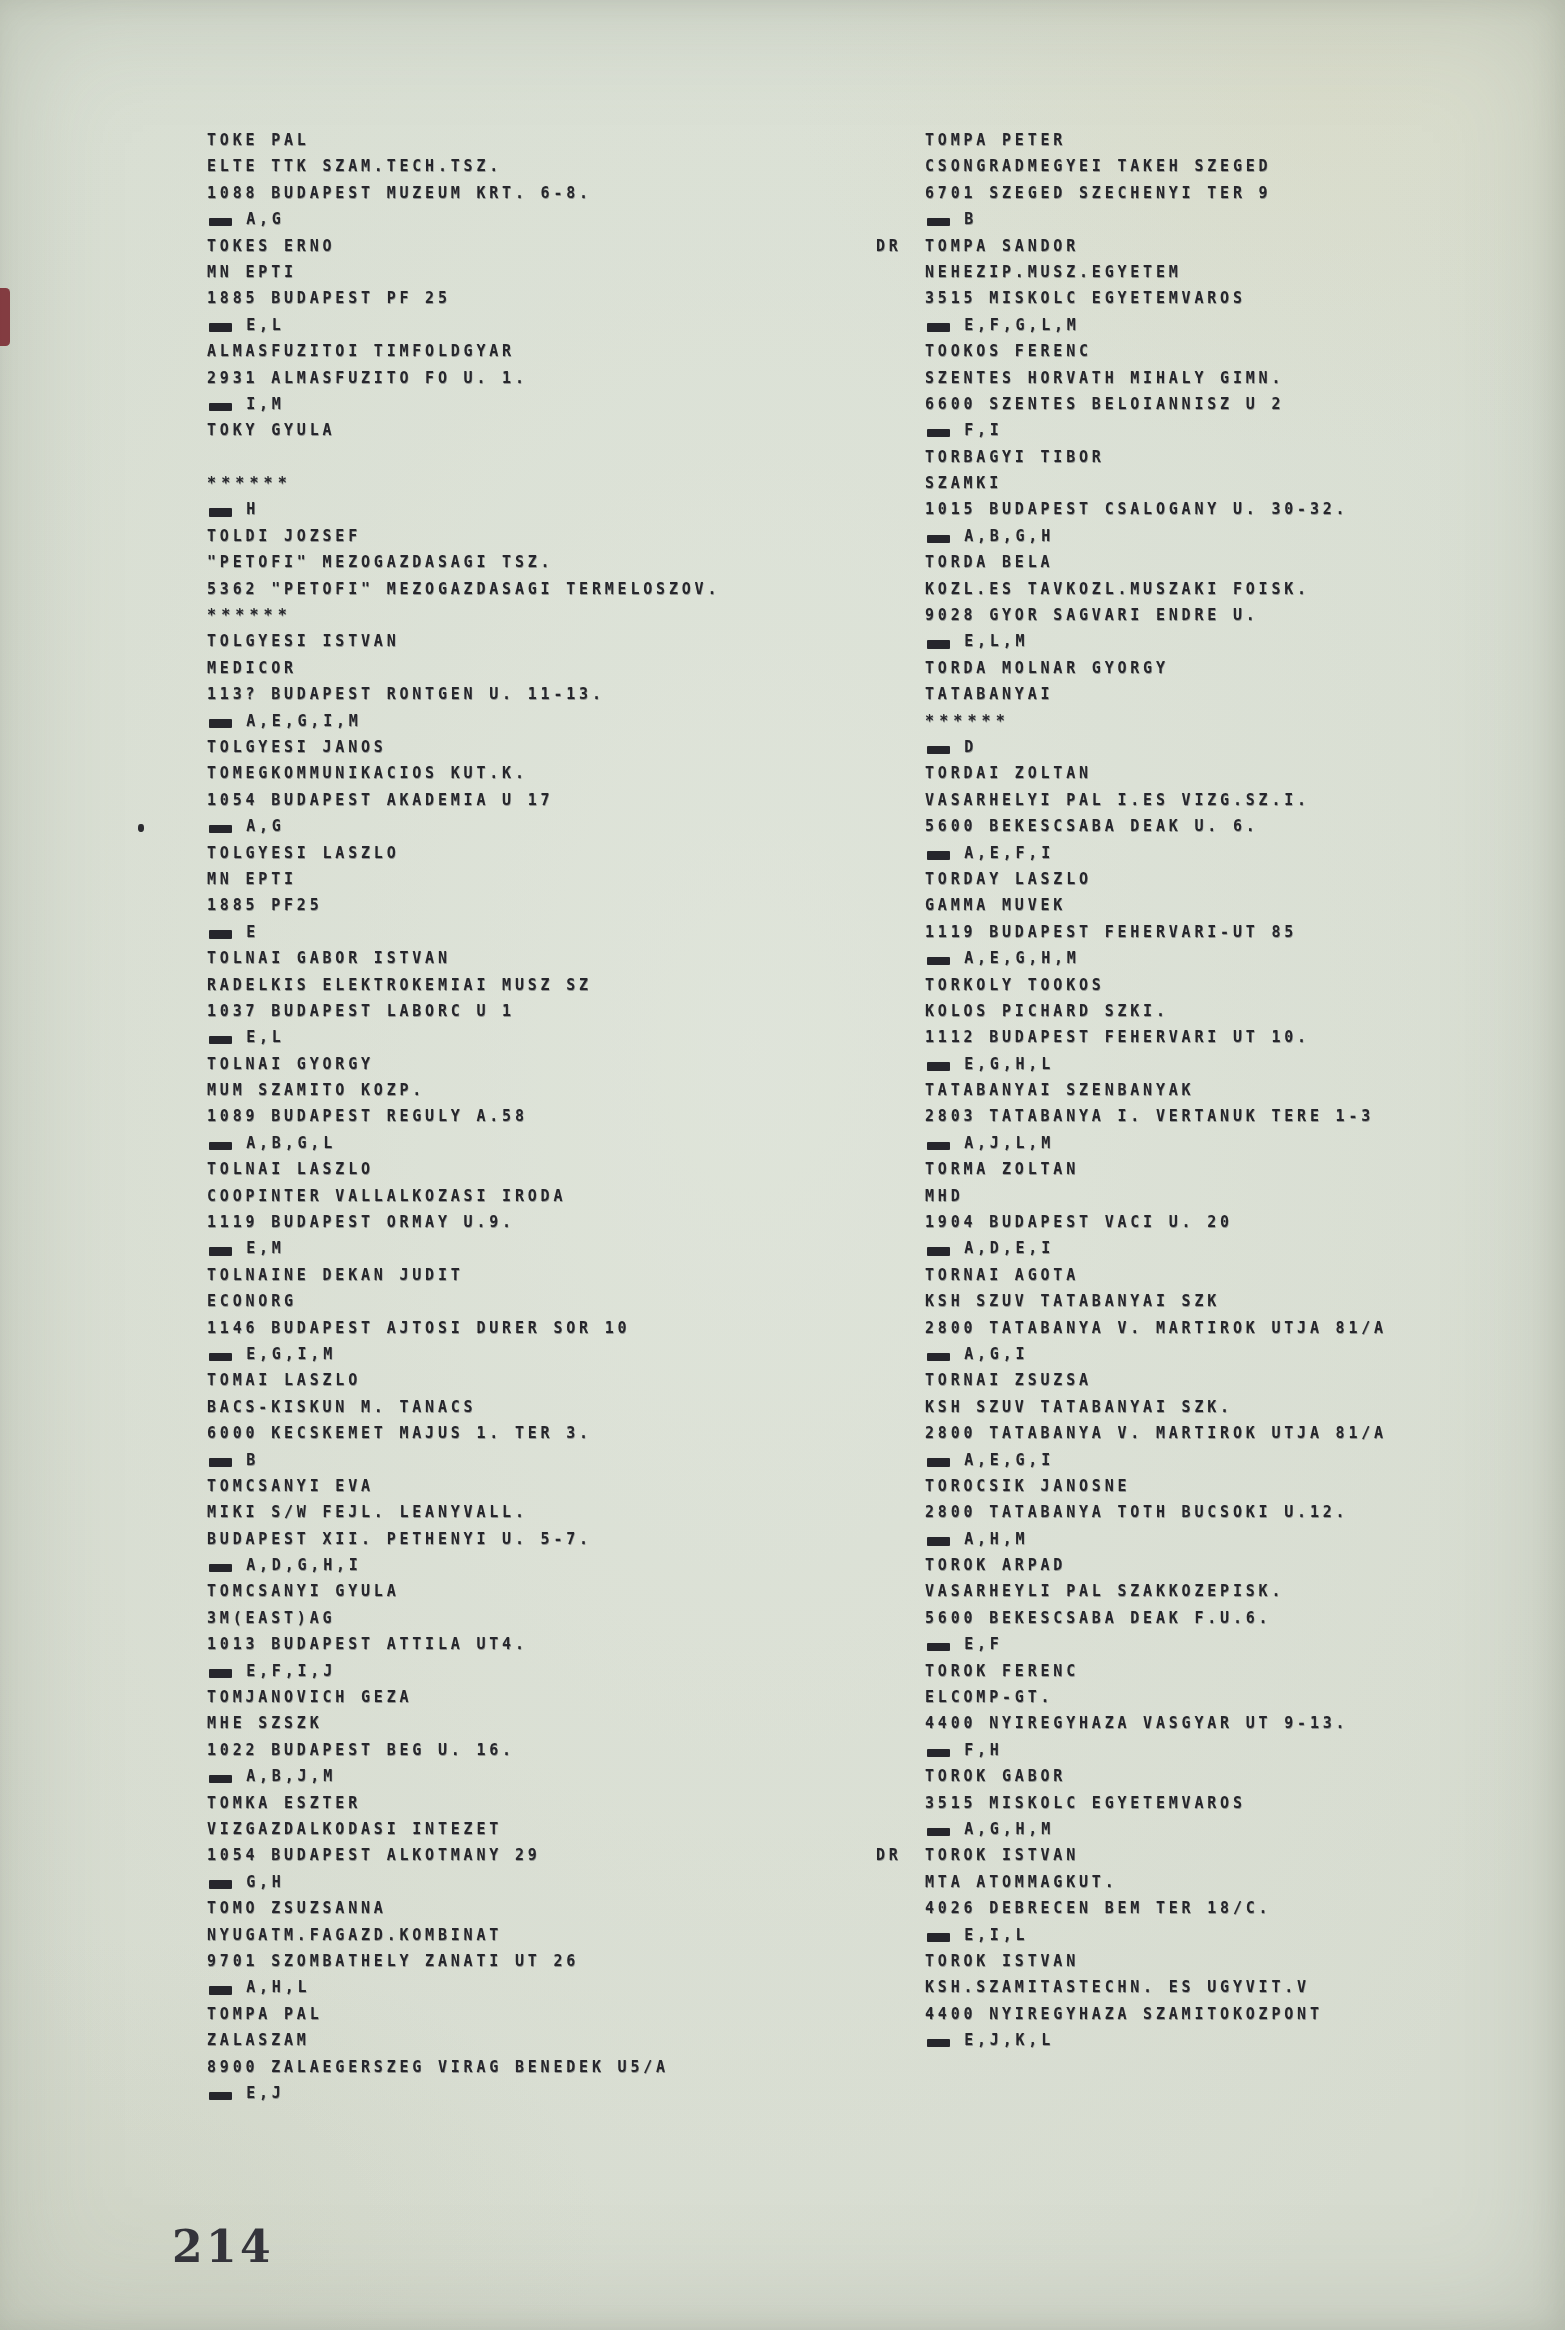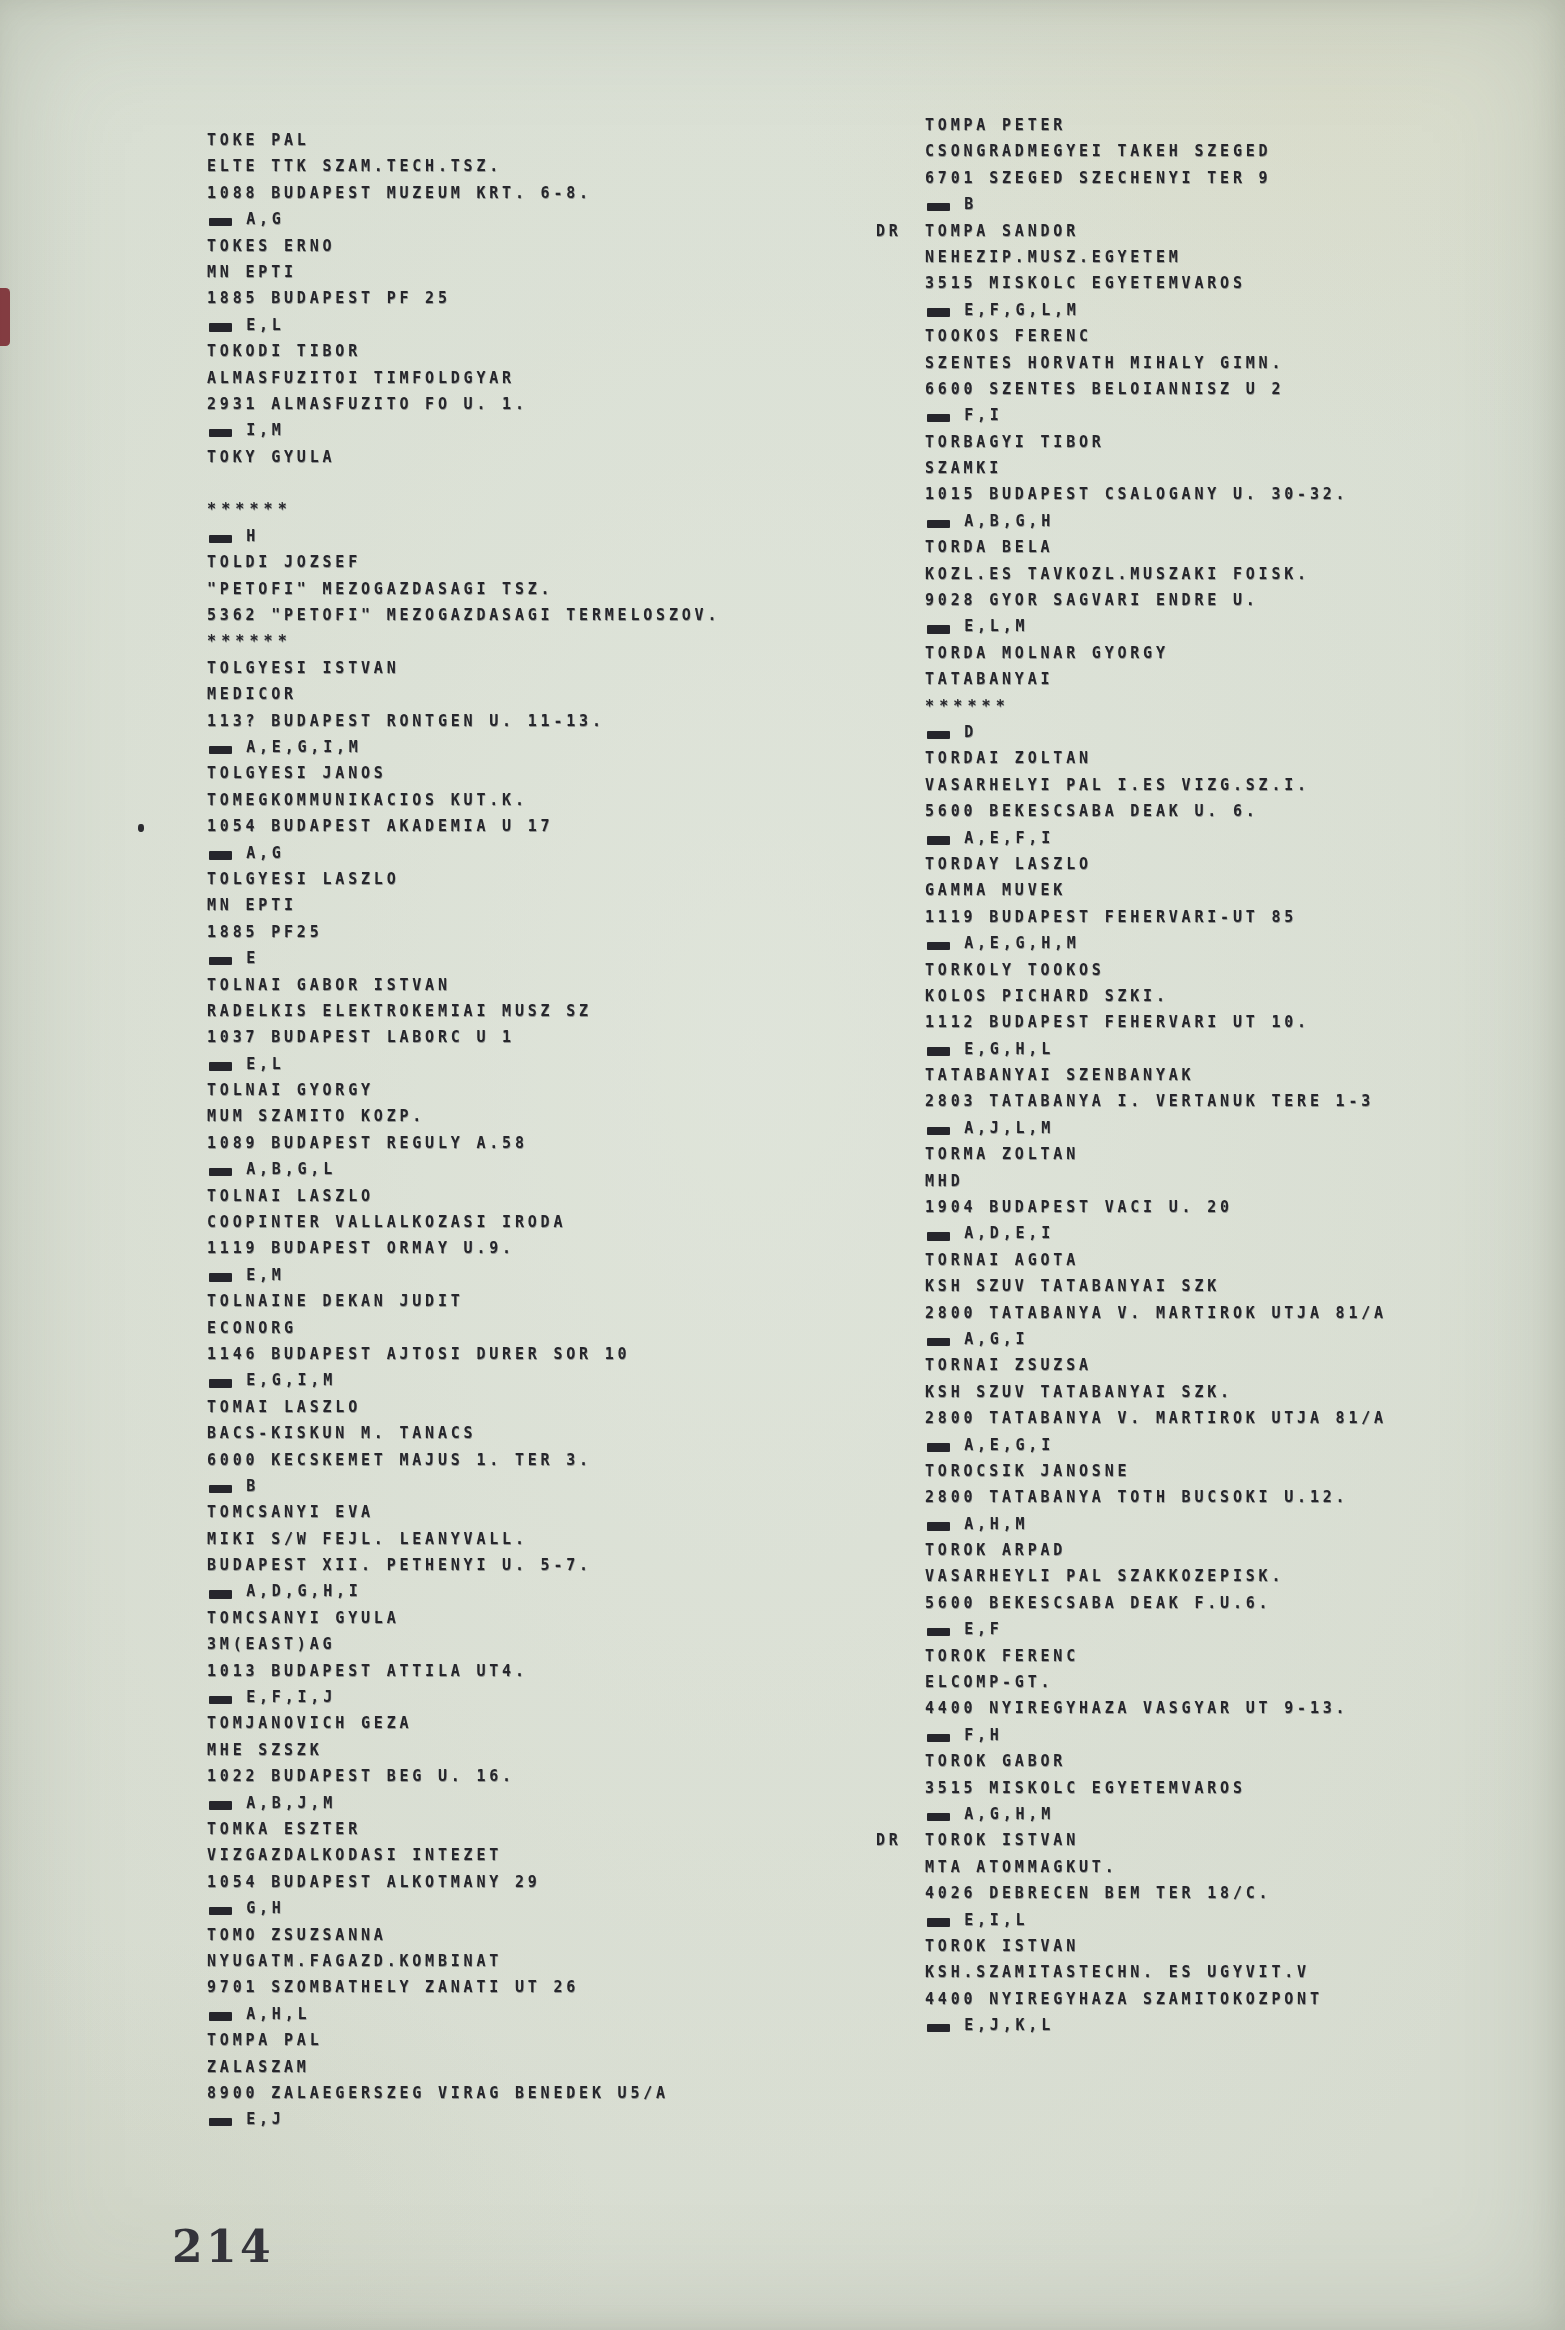--- a/index.html
+++ b/index.html
@@ -19,21 +19,21 @@
   }
   .column{
     position:absolute;
     color:#26262c;
     font-size:15px;
     font-weight:bold;
     letter-spacing:3.8px;
     text-shadow:0.5px 0.5px 0 rgba(38,38,44,0.4);
   }
   .col-left{left:158px;top:131px;}
-  .col-right{left:876px;top:116px;}
+  .col-right{left:876px;top:131px;}
   .line{height:26.4px;display:flex;align-items:flex-start;white-space:pre;}
   .prefix{width:49px;flex:none;}
   .dash{
     display:inline-block;flex:none;
     width:23px;height:8.5px;background:#26262c;
     margin:7.7px 14.5px 0 1.7px;
     border-radius:0.9px;
   }
   .line.stars .txt{letter-spacing:5.1px;}
   .page-number{
@@ -59,21 +59,20 @@
 
 <div class="column col-left" id="col-left">
     <div class="line name"><span class="prefix"></span><span class="txt">TOKE PAL</span></div>
     <div class="line org"><span class="prefix"></span><span class="txt">ELTE TTK SZAM.TECH.TSZ.</span></div>
     <div class="line address"><span class="prefix"></span><span class="txt">1088 BUDAPEST MUZEUM KRT. 6-8.</span></div>
     <div class="line codes"><span class="prefix"></span><span class="dash"></span><span class="txt">A,G</span></div>
     <div class="line name"><span class="prefix"></span><span class="txt">TOKES ERNO</span></div>
     <div class="line org"><span class="prefix"></span><span class="txt">MN EPTI</span></div>
     <div class="line address"><span class="prefix"></span><span class="txt">1885 BUDAPEST PF 25</span></div>
     <div class="line codes"><span class="prefix"></span><span class="dash"></span><span class="txt">E,L</span></div>
-    <div class="line name"><span class="prefix"></span><span class="txt">TOKODI TIBOR</span></div>
     <div class="line org"><span class="prefix"></span><span class="txt">ALMASFUZITOI TIMFOLDGYAR</span></div>
     <div class="line address"><span class="prefix"></span><span class="txt">2931 ALMASFUZITO FO U. 1.</span></div>
     <div class="line codes"><span class="prefix"></span><span class="dash"></span><span class="txt">I,M</span></div>
     <div class="line name"><span class="prefix"></span><span class="txt">TOKY GYULA</span></div>
     <div class="line blank"><span class="prefix"></span><span class="txt"></span></div>
     <div class="line stars"><span class="prefix"></span><span class="txt">******</span></div>
     <div class="line codes"><span class="prefix"></span><span class="dash"></span><span class="txt">H</span></div>
     <div class="line name"><span class="prefix"></span><span class="txt">TOLDI JOZSEF</span></div>
     <div class="line org"><span class="prefix"></span><span class="txt">"PETOFI" MEZOGAZDASAGI TSZ.</span></div>
     <div class="line address"><span class="prefix"></span><span class="txt">5362 "PETOFI" MEZOGAZDASAGI TERMELOSZOV.</span></div>

